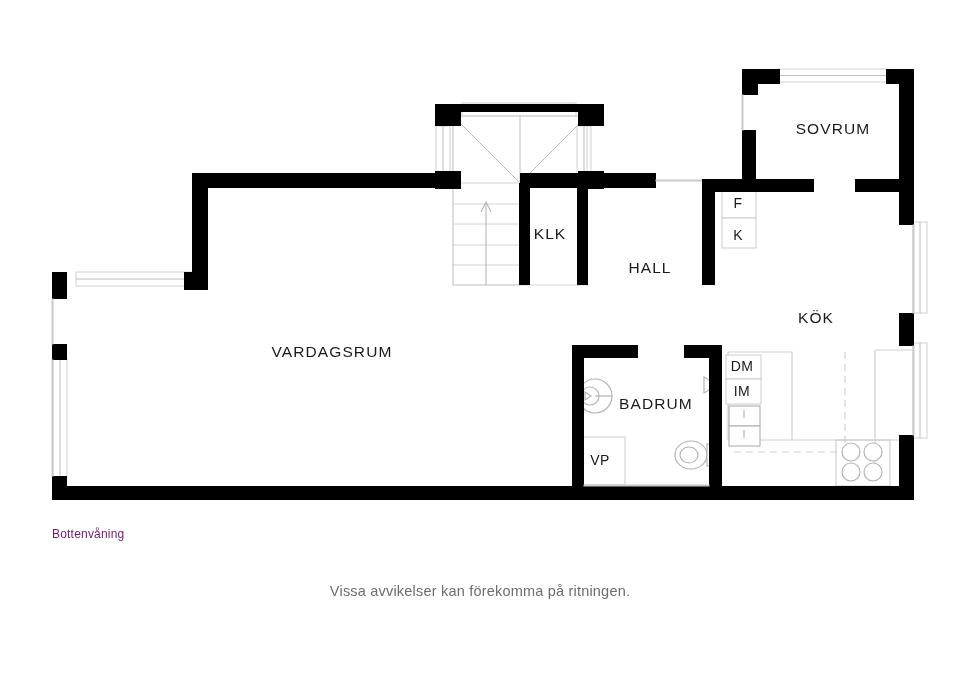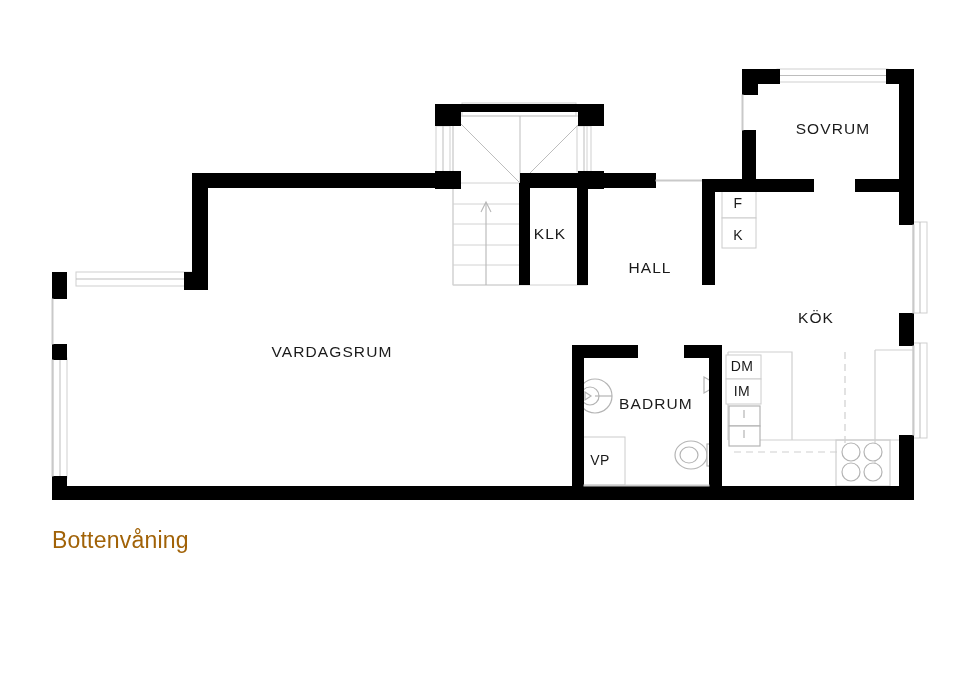--- a/index.html
+++ b/index.html
@@ -51,22 +51,22 @@
     font-size: 14px;
     letter-spacing: 0.4px;
     text-anchor: middle;
     dominant-baseline: middle;
   }
   .floor-title {
     position: absolute;
     left: 52px;
     top: 527px;
     font-family: "Liberation Sans", sans-serif;
-    font-size: 23px;
-    color: #a16207;
+    font-size: 12px;
+    color: #701a75;
     letter-spacing: 0.2px;
     white-space: nowrap;
   }
   .disclaimer {
     position: absolute;
     left: 0;
     top: 583px;
     width: 960px;
     text-align: center;
     font-family: "Liberation Sans", sans-serif;
@@ -264,14 +264,15 @@
       <text class="applabel" x="738" y="204">F</text>
       <text class="applabel" x="738" y="236">K</text>
       <text class="applabel" x="742" y="367">DM</text>
       <text class="applabel" x="742" y="392">IM</text>
       <text class="applabel" x="600" y="461">VP</text>
     </g>
 
   </svg>
 
   <div class="floor-title">Bottenvåning</div>
+  <div class="disclaimer">Vissa avvikelser kan förekomma på ritningen.</div>
 
 </div>
 
 </body></html>

